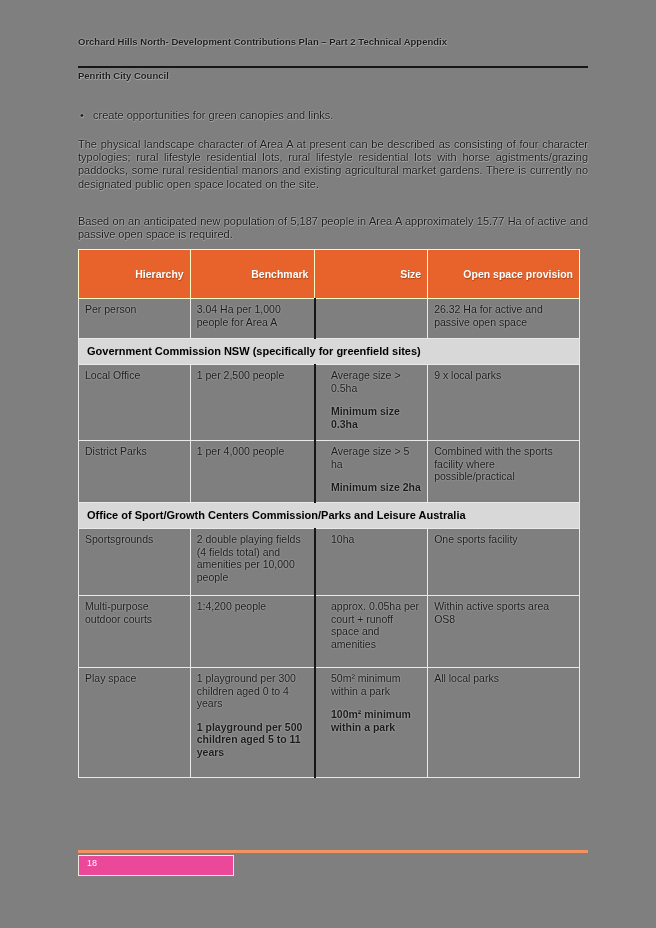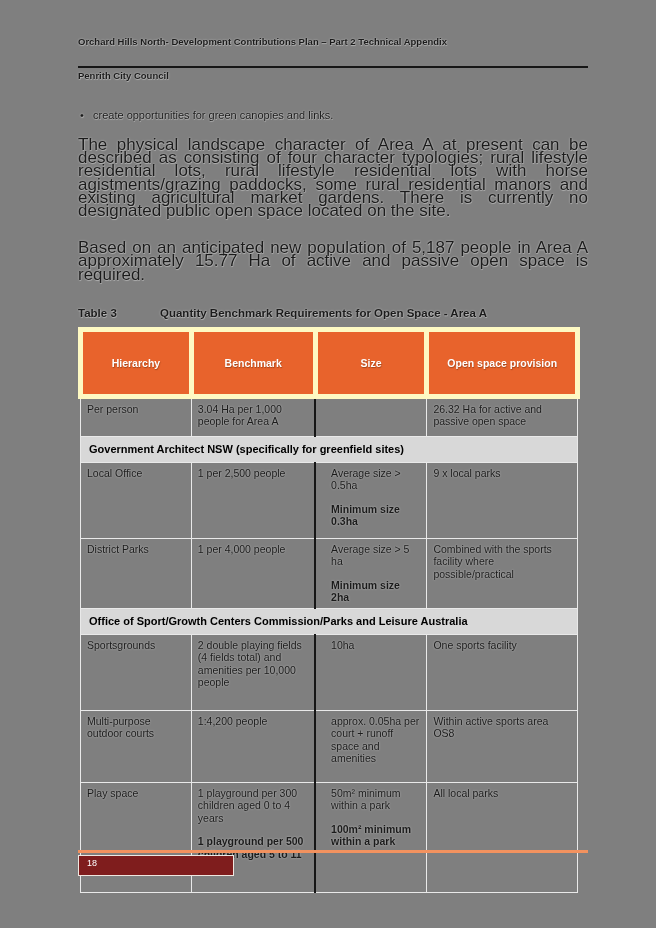--- a/index.html
+++ b/index.html
@@ -16,65 +16,65 @@
   
   .doc-header{ font-size:9.5px; font-weight:bold; line-height:12px; }
   .doc-header .title{ border-bottom:2px solid #161616; padding-bottom:18px; }
   .doc-header .subtitle{ margin-top:2px; }
 
   
   .bullet-row{ display:flex; margin-top:27px; font-size:11px; line-height:13px; }
   .bullet-dot{ width:13px; flex:0 0 13px; text-align:left; padding-left:2px; }
 
   
-  p.body-par{ margin:16px 0 0 0; font-size:17px; line-height:13.2px; text-align:justify; }
+  p.body-par{ margin:16px 0 0 0; font-size:11px; line-height:13.2px; text-align:justify; }
   p.body-par.second{ margin-top:24px; }
 
   
   .tbl-caption{ display:flex; margin-top:26px; font-size:11.5px; font-weight:bold; }
   .tbl-caption .lab{ width:82px; flex:0 0 82px; }
 
   
   table.benchmark{
     margin-top:8px; width:502px; border-collapse:collapse; table-layout:fixed;
     border:1.5px solid #ececec;
   }
   col.c0{width:22.3%} col.c1{width:24.9%} col.c2{width:22.5%} col.c3{width:30.3%}
   table.benchmark th{
     background:#e8632c; color:#fff; font-size:10.5px; font-weight:bold;
-    text-align:center; vertical-align:middle; padding:20px 6px; height:22px;
-    border:5px solid #fef9c3; text-shadow:0.5px 0.5px 1px rgba(90,40,10,.5);
+    text-align:right; vertical-align:middle; padding:13px 6px; height:22px;
+    border:1px solid #fef9c3; text-shadow:0.5px 0.5px 1px rgba(90,40,10,.5);
   }
   table.benchmark td{
     vertical-align:top; font-size:10.5px; line-height:12.5px;
     padding:4px 6px; border:1.2px solid #e9e9e9;
     text-shadow:0 0 2px rgba(255,255,255,.5);
   }
   table.benchmark td.c2{ border-left:2px solid #161616;padding-left:15px; }
   table.benchmark td p{ margin:0 0 0 0; }
   table.benchmark td p + p{ margin-top:11px;font-weight:bold; }
   table.benchmark td.section{
     background:#d8d8d8; color:#000; font-weight:bold; font-size:11px;
     vertical-align:middle; text-shadow:none; padding:4px 8px;
   }
   tbody tr:nth-child(1){height:40px}
   tbody tr:nth-child(2){height:26px}
   tbody tr:nth-child(3){height:76px}
   tbody tr:nth-child(4){height:62px}
   tbody tr:nth-child(5){height:26px}
-  tbody tr:nth-child(6){height:76px}
+  tbody tr:nth-child(6){height:67px}
   tbody tr:nth-child(7){height:72px}
   tbody tr:nth-child(8){height:110px}
   tbody tr:nth-child(9){height:52px}
 
   
   .footer{ position:absolute; left:78px; top:850px; width:510px; }
   .footer-rule{ height:2.5px; background:#f2925f; }
   .page-box{
-    margin-top:2px; width:146px; height:17px; background:#7f1d1d;
+    margin-top:2px; width:146px; height:17px; background:#ec4899;
     border:1.5px solid #efe7e0; color:#fff; font-size:9px;
     padding:2px 0 0 8px; box-sizing:content-box;
   }
 </style>
 </head>
 <body>
 
 <div class="content">
 
   <div class="doc-header halo">
@@ -83,24 +83,20 @@
   </div>
 
   <div class="bullet-row halo">
     <span class="bullet-dot">•</span>
     <span>create opportunities for green canopies and links.</span>
   </div>
 
   <p class="body-par halo">The physical landscape character of Area A at present can be described as consisting of four character typologies; rural lifestyle residential lots, rural lifestyle residential lots with horse agistments/grazing paddocks, some rural residential manors and existing agricultural market gardens.  There is currently no designated public open space located on the site.</p>
   <p class="body-par second halo">Based on an anticipated new population of 5,187 people in Area A approximately 15.77 Ha of active and passive open space is required.</p>
 
-  <div class="tbl-caption halo">
-    <span class="lab">Table 3</span>
-    <span>Quantity Benchmark Requirements for Open Space - Area A</span>
-  </div>
 
   <table class="benchmark">
     <colgroup>
         <col class="c0">
         <col class="c1">
         <col class="c2">
         <col class="c3">
       </colgroup>
     <thead>
         <tr>
@@ -117,21 +113,21 @@
           </td>
           <td class="c1">
             <p>3.04 Ha per 1,000 people for Area A</p>
           </td>
           <td class="c2"></td>
           <td class="c3">
             <p>26.32 Ha for active and passive open space</p>
           </td>
         </tr>
         <tr>
-          <td colspan="4" class="section">Government Architect NSW (specifically for greenfield sites)</td>
+          <td colspan="4" class="section">Government Commission NSW (specifically for greenfield sites)</td>
         </tr>
         <tr>
           <td class="c0">
             <p>Local Office</p>
           </td>
           <td class="c1">
             <p>1 per 2,500 people</p>
           </td>
           <td class="c2">
             <p>Average size &gt; 0.5ha</p>

